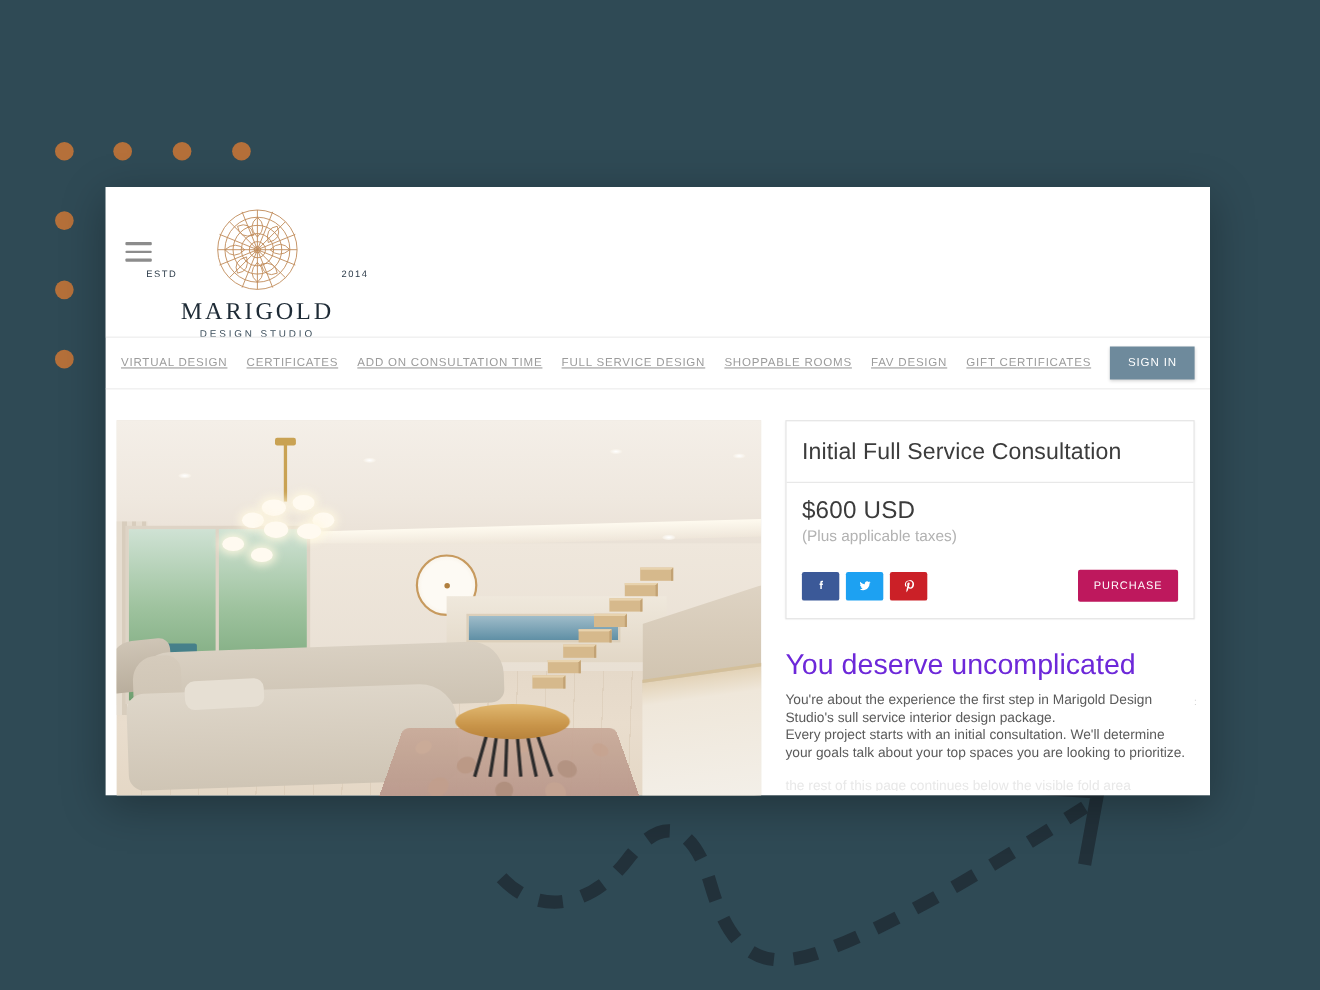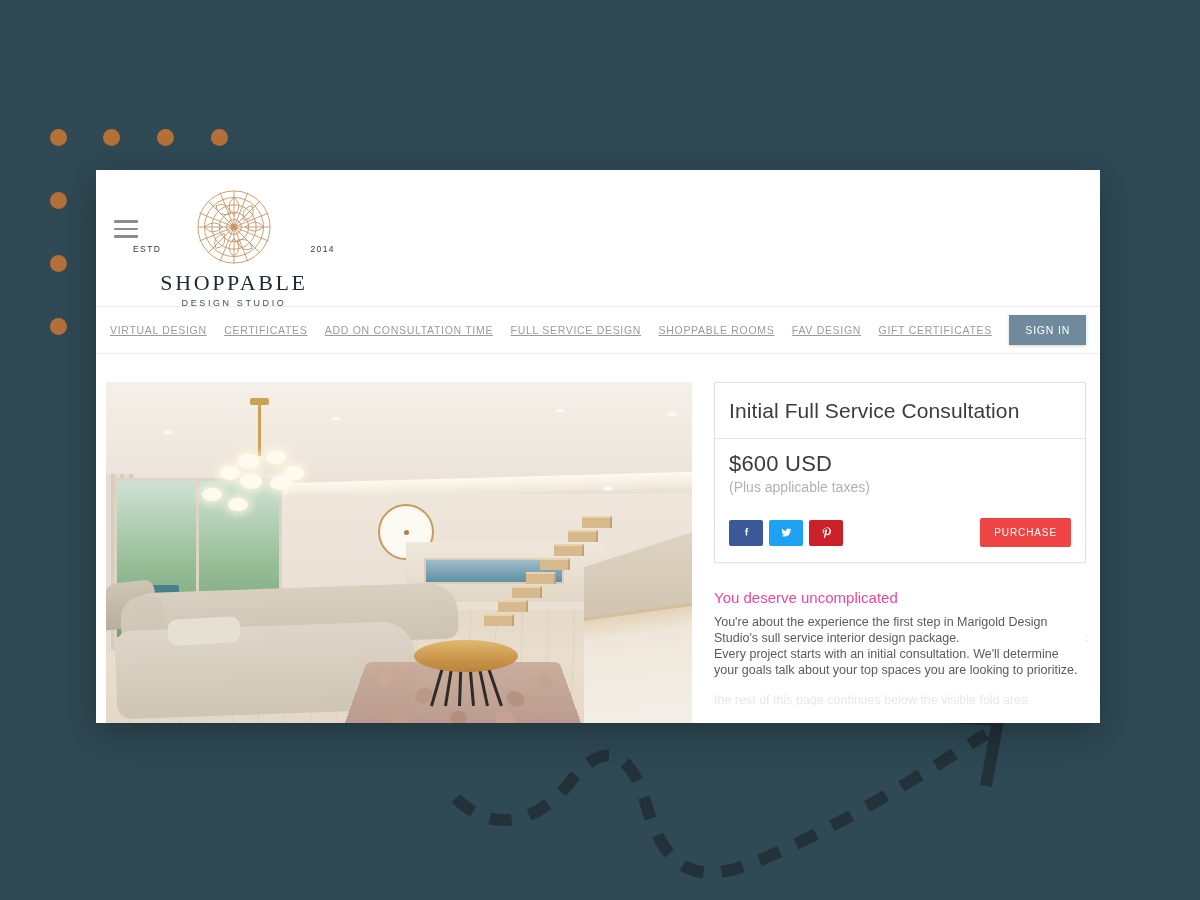--- a/index.html
+++ b/index.html
@@ -324,36 +324,36 @@
   }
   .social-row { display:flex; gap:6px; }
   .soc {
     width: 34px; height: 26px;
     border-radius: 2px;
     display:flex; align-items:center; justify-content:center;
     color:#fff; cursor:pointer;
   }
   .soc svg { width: 13px; height: 13px; fill: #fff; }
   .purchase-btn {
-    background:#ef4444;
+    background:#be185d;
     color:#fff;
     font-size: 10px;
     letter-spacing: .9px;
     border:none;
     padding: 9px 14px;
     border-radius: 2px;
     cursor:pointer;
     font-family: "Liberation Sans", sans-serif;
   }
 
   
   .desc { margin-top: 26px; position: relative; }
   .desc-title {
-    font-size: 15px;
-    color: #ec4899;
+    font-size: 26px;
+    color: #6d28d9;
     font-weight: 400;
     margin-bottom: 9px;
   }
   .desc-p {
     font-size: 12.5px;
     line-height: 1.27;
     color: #5b5b5b;
     max-width: 370px;
   }
   .desc-stray {
@@ -427,21 +427,21 @@
                 <path d="M50 86 q -12 -10 0 -22 q 12 12 0 22"></path>
                 <path d="M28 76 q -6 -14 10 -18 q 4 16 -10 18"></path>
                 <path d="M14 50 q 12 -10 22 0 q -12 12 -22 0"></path>
                 <path d="M28 24 q 14 -6 18 10 q -16 4 -18 -10"></path>
               </g>
             </g>
           </svg>
           <div class="logo-estd">ESTD</div>
           <div class="logo-year">2014</div>
         </div>
-        <div class="logo-name">SHOPPABLE</div>
+        <div class="logo-name">MARIGOLD</div>
         <div class="logo-sub">DESIGN STUDIO</div>
       </div>
     </div>
 
     <div class="nav-bar">
       <div class="nav-item">VIRTUAL DESIGN</div>
       <div class="nav-spacer"></div>
       <div class="nav-item">CERTIFICATES</div>
       <div class="nav-spacer"></div>
       <div class="nav-item">ADD ON CONSULTATION TIME</div>

